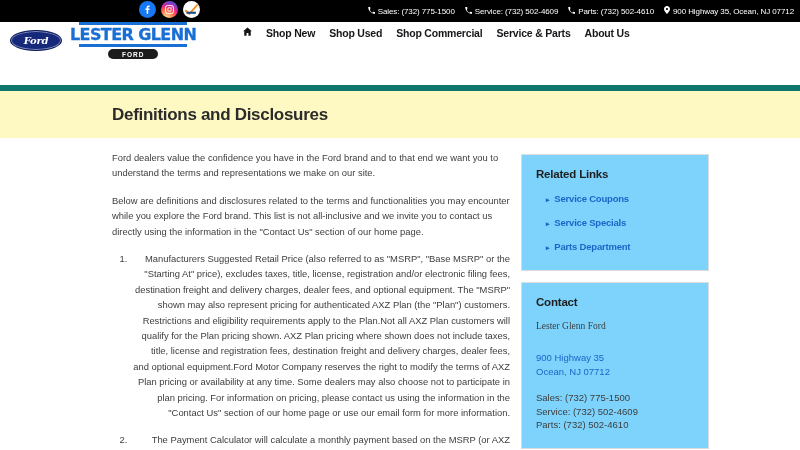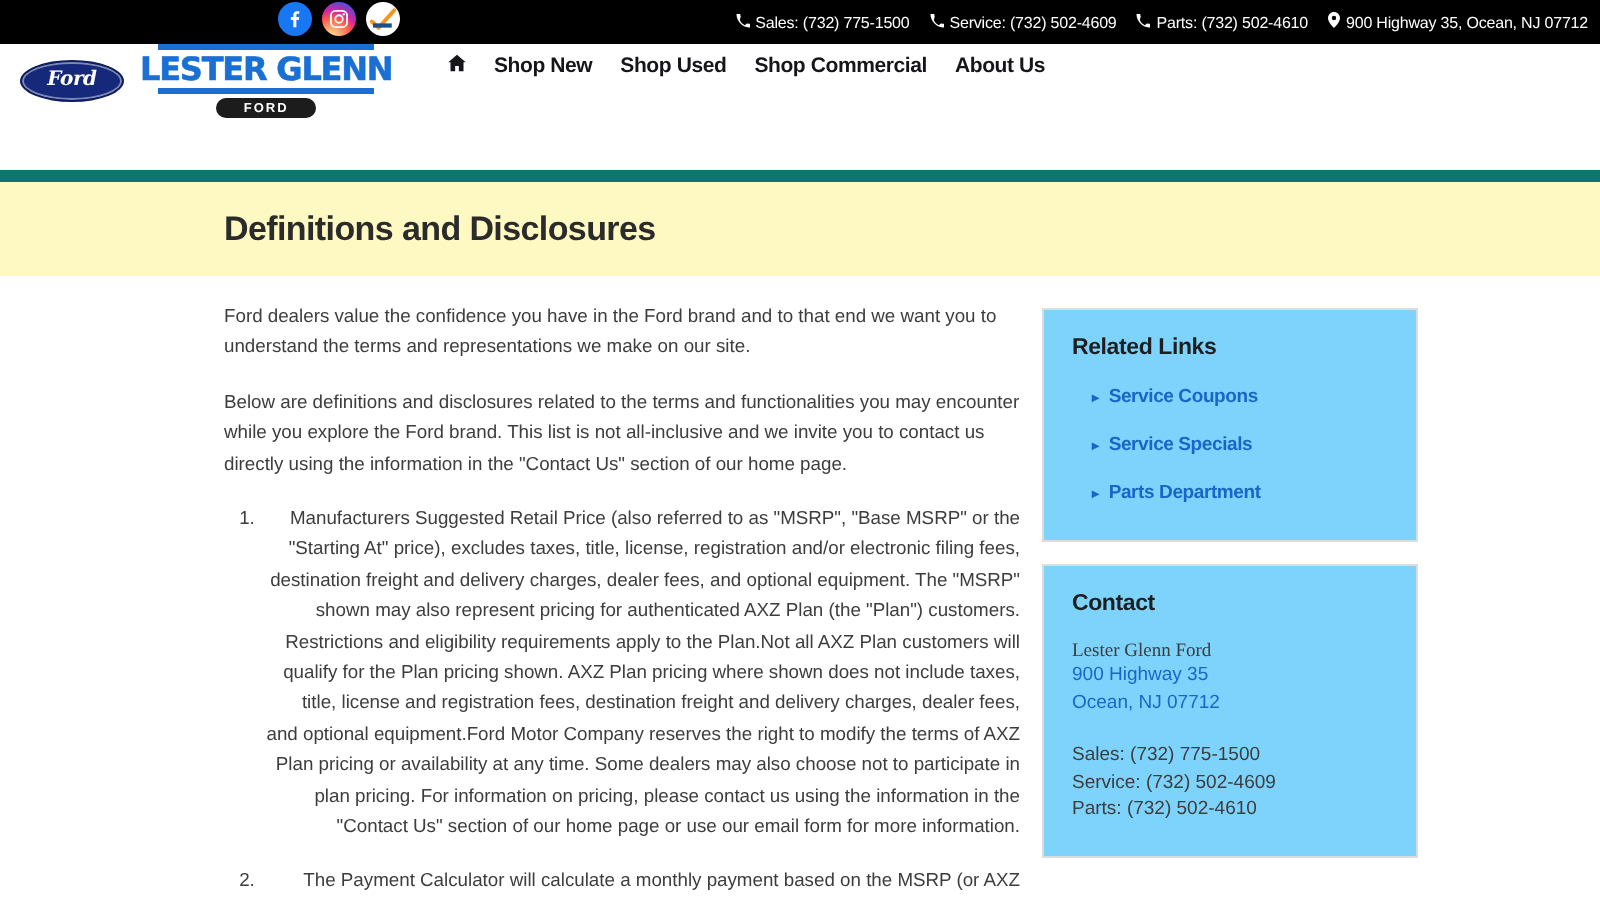--- a/index.html
+++ b/index.html
@@ -109,21 +109,21 @@
     color: #ffffff;
     border-radius: 7px;
     font-size: 6.5px;
     font-weight: bold;
     letter-spacing: 1px;
     padding: 1.5px 14px;
   }
 
   .mainnav {
     position: absolute;
-    left: 217px;
+    left: 236px;
     display: flex;
     align-items: center;
     gap: 0px;
   }
   .nav-home {
     font-size: 11px;
     color: #1c1c1c;
     padding: 4px 6px;
     line-height: 1;
   }
@@ -213,20 +213,21 @@
   .contact-name {
     font-size: 9.5px;
     color: #3d3d3d;
     font-family: Liberation Serif, serif;
   }
   .contact-addr {
     font-size: 9.5px;
     color: #1a66c8;
     line-height: 14px;
     margin-bottom: 12px;
+    margin-top: 20px;
   }
   .contact-phones {
     font-size: 9.5px;
     color: #3d3d3d;
     line-height: 13.5px;
   }
 </style>
 </head>
 <body>
 
@@ -305,20 +306,21 @@
 
   <nav class="mainnav">
     <span class="nav-home">
       <svg width="11" height="11" viewBox="0 0 24 24">
           <path fill="#16161a" d="M12 3 2.5 11.2h2.4V21h5.1v-5.8h4V21h5.1v-9.8h2.4z"></path>
         </svg>
     </span>
     <a class="nav-item">Shop New</a>
     <a class="nav-item">Shop Used</a>
     <a class="nav-item">Shop Commercial</a>
+    <a class="nav-item">Service &amp; Parts</a>
     <a class="nav-item">About Us</a>
   </nav>
 </div>
 
 <div class="titleband">
   <h1 class="page-title">Definitions and Disclosures</h1>
 </div>
 
 <div class="content-wrap">
 

